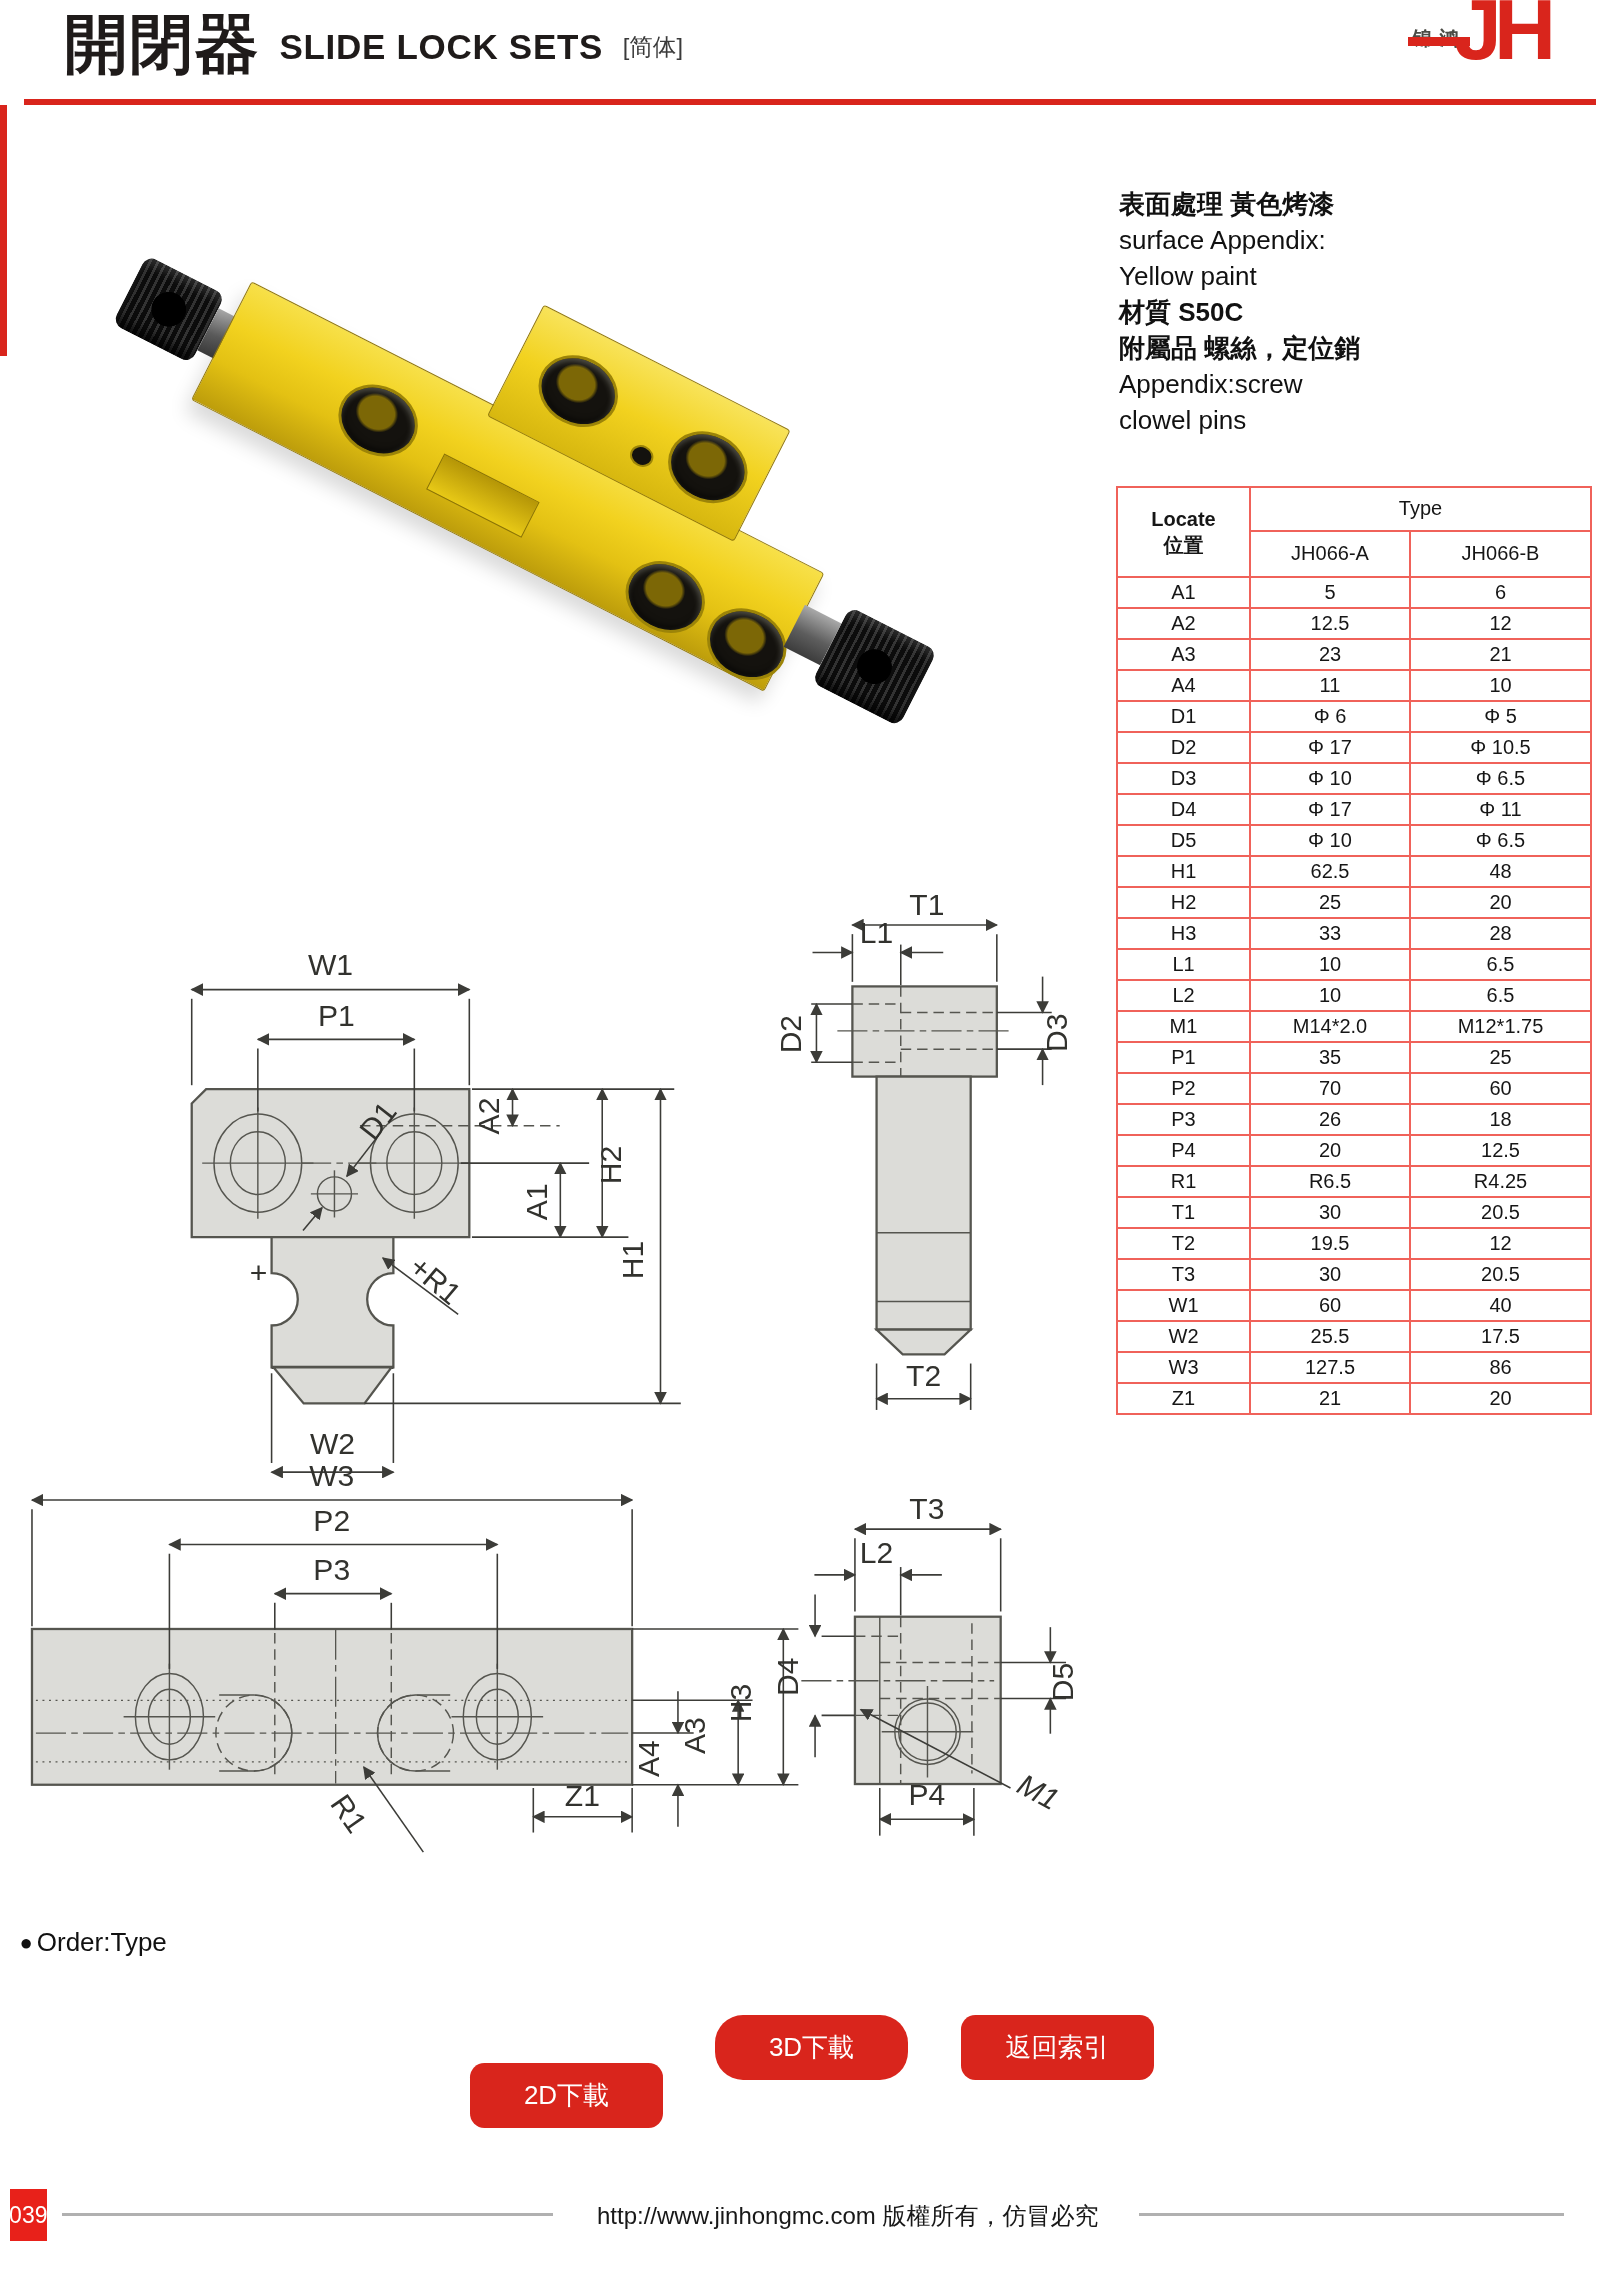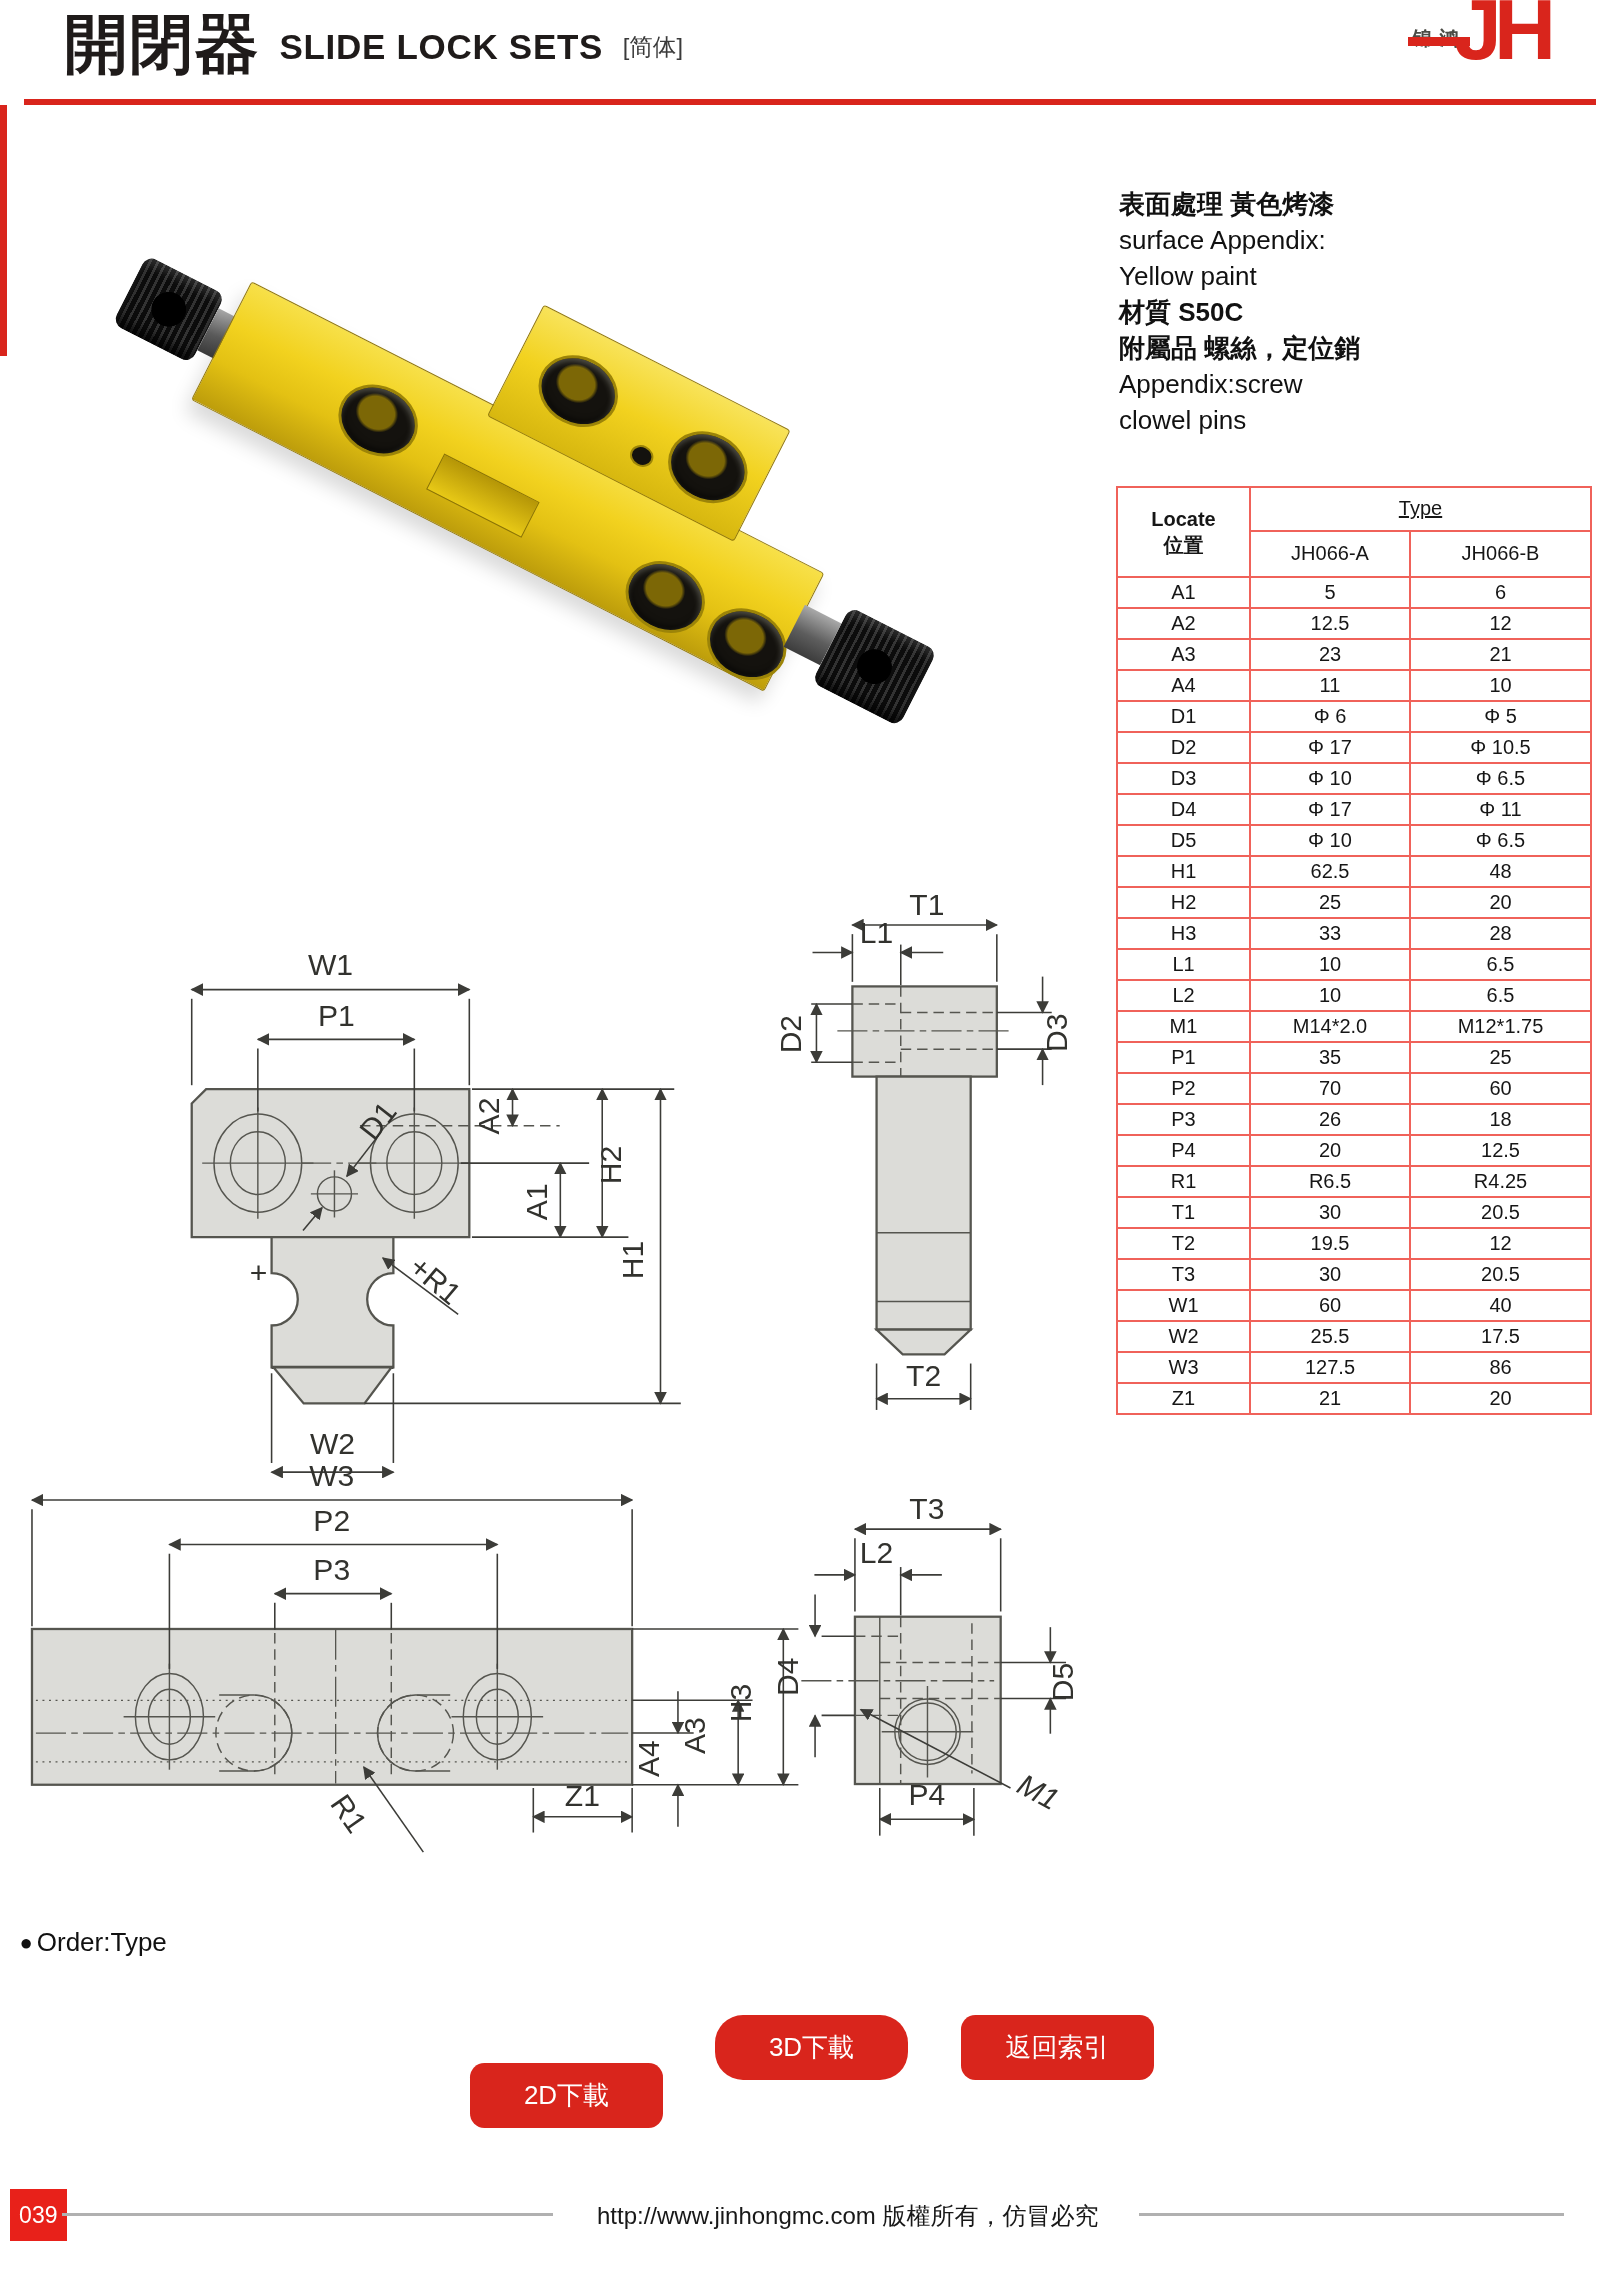--- a/index.html
+++ b/index.html
@@ -18,21 +18,21 @@
   .logo .l-bar{position:absolute;left:1.3px;top:37px;width:62px;height:9.2px;}
   
   .info{position:absolute;left:1119px;top:186px;font-size:26px;line-height:36px;color:#111;}
   .info .b{font-weight:bold;}
   
   .tblwrap{position:absolute;left:1116px;top:486px;width:474px;}
   table.spec{border-collapse:collapse;width:474px;table-layout:fixed;font-size:20px;color:#161616;}
   table.spec th,table.spec td{border:2px solid #f0625a;text-align:center;vertical-align:middle;
       padding:0;font-weight:400;background:#fff;}
   table.spec thead th.corner{height:88px;line-height:26px;font-weight:bold;}
-  table.spec thead tr.r1 th.type{height:41px;text-decoration:underline;}
+  table.spec thead tr.r1 th.type{height:41px;}
   table.spec thead tr.r2 th{height:43px;}
   table.spec tbody td{height:29px;}
   
   .dwg{position:absolute;}
   .dwg svg{overflow:visible;}
   .out{stroke:#55554f;stroke-width:3.5;fill:#dcdcd8;}
   .thin{stroke:#55554f;stroke-width:2.2;fill:none;}
   .thk{stroke:#4a4a45;stroke-width:5;fill:none;}
   .dim{stroke:#3c3c38;stroke-width:2.4;fill:none;}
   .dsh{stroke:#55554f;stroke-width:2.2;fill:none;stroke-dasharray:16 9;}
@@ -64,21 +64,21 @@
   .pp-neck{width:41px;height:47px;background:linear-gradient(180deg,#a9a9a9,#5d5d5d 55%,#3c3c3c);}
   .pp-screw.left{left:-13px;top:175px;}
   .pp-screw.right{left:732px;top:169px;}
   .pp-screw.right .pp-cap{width:98px;height:85px;}
   
   .order{position:absolute;left:19.6px;top:1927px;font-size:26px;color:#111;display:flex;align-items:center;gap:3.9px;}
   .order .dotb{font-size:22px;}
   .btn{position:absolute;top:2015px;height:65px;width:193px;border:none;border-radius:14.4px;
        color:#fff;font-size:26px;font-family:"Liberation Sans",sans-serif;cursor:pointer;
        display:flex;align-items:center;justify-content:center;}
-  .pgno{position:absolute;left:9.8px;top:2189px;width:57px;height:52px;color:#fff;font-size:23px;
+  .pgno{position:absolute;left:9.8px;top:2189px;width:37px;height:52px;color:#fff;font-size:23px;
         display:flex;align-items:center;justify-content:center;}
   .fline{position:absolute;top:2213px;height:3.3px;background:#b0b0b0;}
   .furl{position:absolute;left:597px;top:2200px;font-size:24px;color:#181818;white-space:nowrap;}
 </style>
 </head>
 <body>
 
 <div class="page">
 
   <svg width="0" height="0" style="position:absolute">

